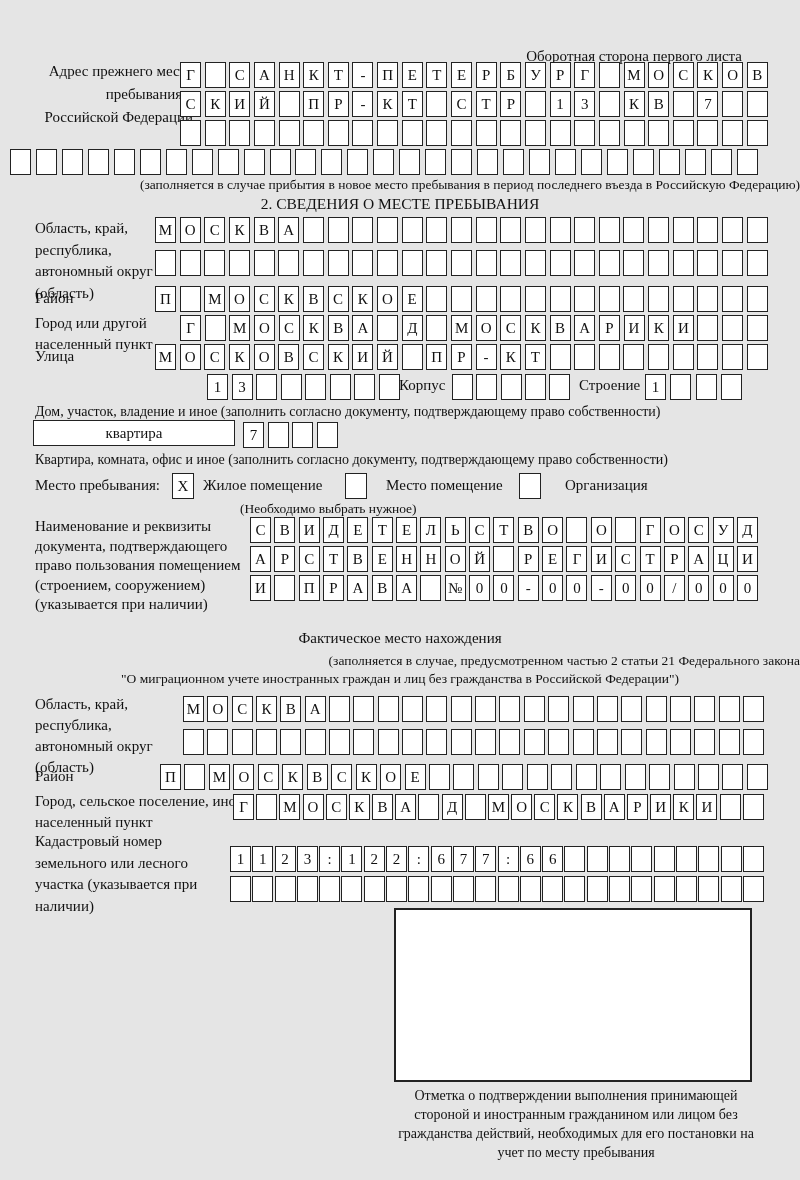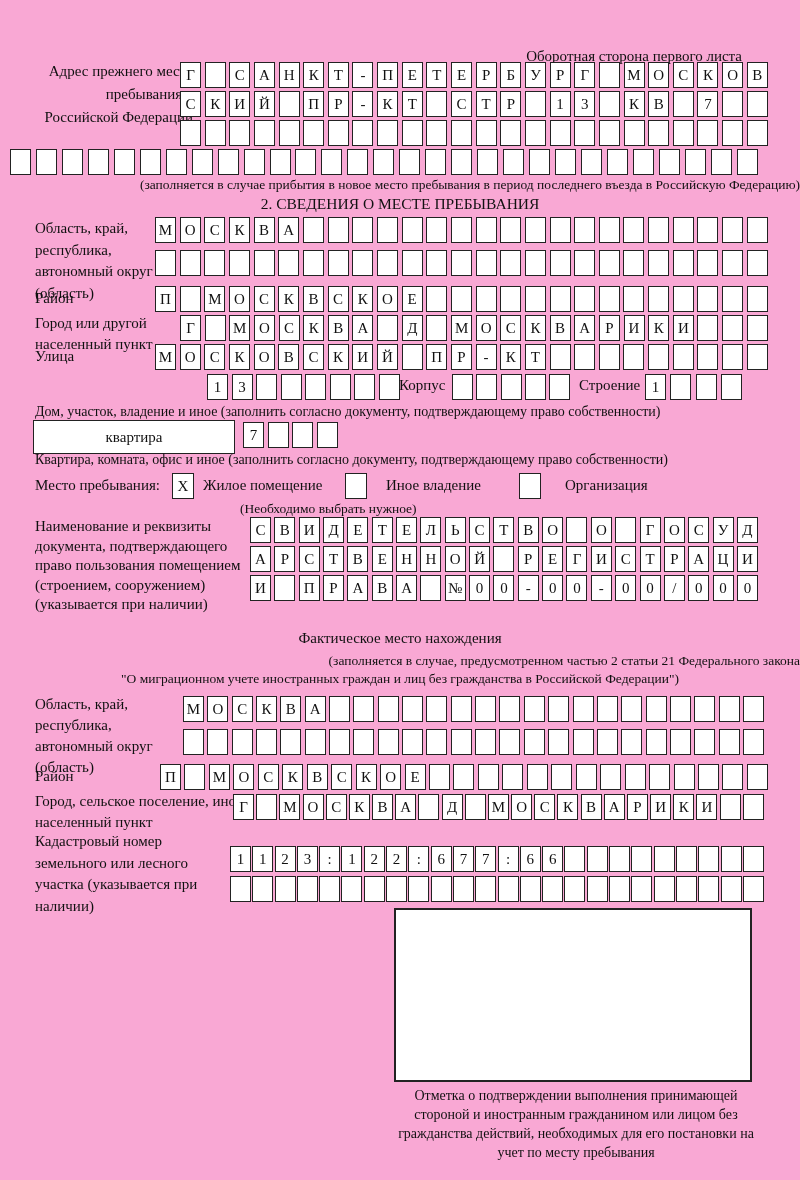--- a/index.html
+++ b/index.html
@@ -1,17 +1,17 @@
 <!DOCTYPE html>
 <html><head>
 <meta charset="utf-8">
 <style>
   html,body{margin:0;padding:0;background:#fff;}
   body{font-family:"Liberation Serif","DejaVu Serif",serif;color:#111;}
-  .page{position:relative;width:800px;height:1180px;background:#f9a8d4;overflow:hidden;}
+  .page{position:relative;width:800px;height:1180px;background:#e5e5e5;overflow:hidden;}
 
   .txt{position:absolute;font-size:15px;}
   .note{position:absolute;font-size:13.5px;}
   .title{position:absolute;left:0;width:800px;text-align:center;font-weight:normal;}
 
   .corner{position:absolute;top:48px;right:58px;font-size:15px;}
 
   #prev-label{left:35px;top:60px;width:158px;line-height:23px;text-align:right;}
   #note1{left:0;top:177px;width:800px;text-align:right;}
   #title2{top:195px;font-size:15.5px;}
@@ -58,21 +58,21 @@
   #s-freg1{left:183px;top:696px;width:581px;}
   #s-freg2{left:183px;top:729px;width:581px;}
   #s-fdist{left:160px;top:764px;width:608px;}
   #s-fcity{left:233px;top:794px;width:531px;}
   #s-cad1{left:230px;top:846px;width:534px;}
   #s-cad2{left:230px;top:876px;width:534px;}
 
   .wbox{position:absolute;border:1.5px solid #222;box-sizing:border-box;display:flex;
         align-items:center;justify-content:center;font-size:15px;background:#fff;}
   #house-box{left:33px;top:372px;width:167px;height:30px;}
-  #apt-box{left:33px;top:420px;width:202px;height:34px;}
+  #apt-box{left:33px;top:420px;width:202px;height:26px;}
 
   .cb{position:absolute;top:473px;width:22px;height:26px;border:1.5px solid #222;box-sizing:border-box;
       display:flex;align-items:center;justify-content:center;font-size:15px;background:#fff;}
   #cb1{left:172px;} #cb2{left:345px;} #cb3{left:519px;}
   .opt{position:absolute;top:477px;font-size:15px;font-family:Liberation Serif, serif;}
   #opt1{left:203px;} #opt2{left:386px;} #opt3{left:565px;}
 
   #stamp-box{position:absolute;left:394px;top:908px;width:358px;height:174px;
              border:2px solid #222;box-sizing:border-box;background:#fff;}
 </style>
@@ -372,21 +372,21 @@
       <div class="cell"></div>
       <div class="cell"></div>
       <div class="cell"></div>
     </div>
   <div class="note" id="apt-note">Квартира, комната, офис и иное (заполнить согласно документу, подтверждающему право собственности)</div>
 
   <div class="txt" id="stay-label">Место пребывания:</div>
   <div class="cb" id="cb1">X</div>
   <div class="opt" id="opt1">Жилое помещение</div>
   <div class="cb" id="cb2"></div>
-  <div class="opt" id="opt2">Иное владение</div>
+  <div class="opt" id="opt2">Место помещение</div>
   <div class="cb" id="cb3"></div>
   <div class="opt" id="opt3">Организация</div>
   <div class="note" id="stay-note">(Необходимо выбрать нужное)</div>
 
   <div class="txt" id="doc-label">Наименование и реквизиты документа, подтверждающего право пользования помещением (строением, сооружением) (указывается при наличии)</div>
   <div class="strip" id="s-doc1">
       <div class="cell">С</div>
       <div class="cell">В</div>
       <div class="cell">И</div>
       <div class="cell">Д</div>

